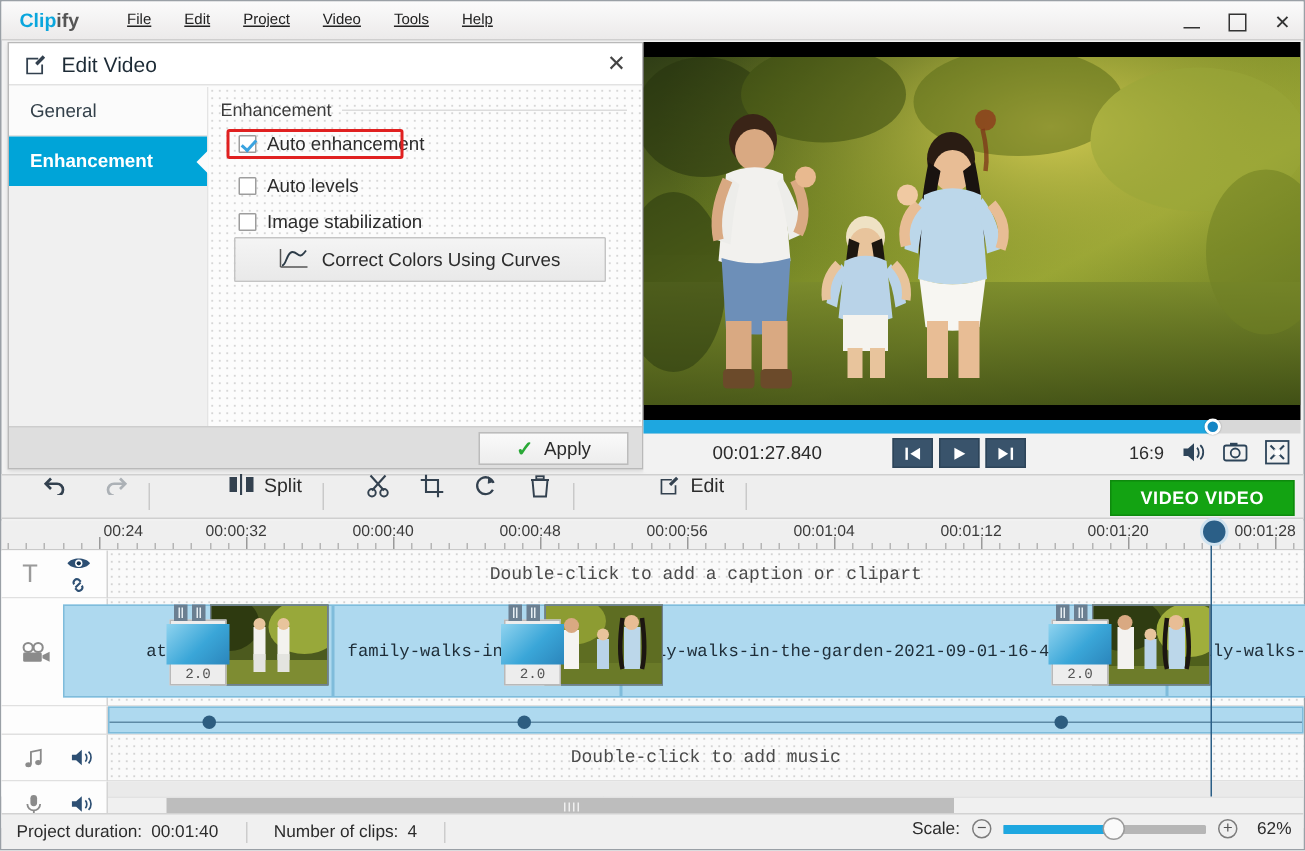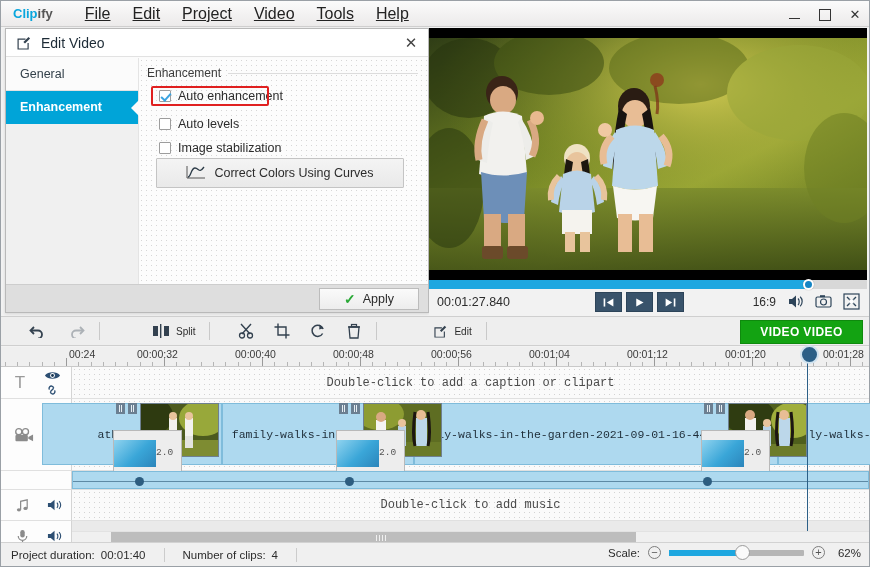--- a/index.html
+++ b/index.html
@@ -20,21 +20,21 @@
   .titlebar {
     position:absolute; left:0; top:0; width:868px; height:26px;
     background: linear-gradient(#fbfbfb,#eceaea);
     border-bottom:1px solid #d0cfcf;
     display:flex; align-items:center;
   }
   .logo { margin-left:12px; font-weight:bold; font-size:13px; }
   .logo .c1 { color:#0aa6dd; }
   .logo .c2 { color:#555; }
   .menus { display:flex; margin-left:32px; gap:22px; }
-  .menu { font-size:16px; color:#222; cursor:default; }
+  .menu { font-size:10px; color:#222; cursor:default; }
   .menu u { text-decoration:underline; }
   .wbtns { position:absolute; right:6px; top:0; height:26px; display:flex; align-items:center; gap:14px; }
   .wbtn { width:16px; height:16px; position:relative; color:#333; font-size:13px;
           display:flex; align-items:center; justify-content:center; cursor:default;}
   .wbtn.min::after { content:""; position:absolute; bottom:3px; left:2px; width:11px; height:1px; background:#333; }
   .wbtn.max::after { content:""; position:absolute; top:3px; left:2px; width:10px; height:10px; border:1px solid #333; }
 
   
   .dialog {
     position:absolute; left:4px; top:27px; width:424px; height:285px;
@@ -119,40 +119,40 @@
   }
   .frame { position:absolute; left:0; top:10px; width:438px; height:232px; overflow:hidden; }
   .seek {
     position:absolute; left:0; top:252px; width:438px; height:9px; background:#d8d8d8;
   }
   .seek .fill { position:absolute; left:0; top:0; height:9px; width:380px; background:#1ea7e0; }
   .seek .knob {
     position:absolute; left:374px; top:-1px; width:11px; height:11px; border-radius:50%;
     background:#1585c4; border:2px solid #fff; box-shadow:0 0 1px rgba(0,0,0,.4);
   }
-  .pbar { position:absolute; left:0; top:261px; width:438px; height:26px; display:flex; align-items:center; }
+  .pbar { position:absolute; left:0; top:261px; width:438px; height:26px; display:flex; align-items:center;padding-left:38px; }
   .ptime { margin-left:8px; font-size:12.5px; color:#2c2c2c; }
   .pctrls { position:absolute; left:166px; top:3px; display:flex; gap:4px; }
   .pbtn {
     width:27px; height:20px; background:#39536b; border:1px solid #2d4459;
     display:flex; align-items:center; justify-content:center; cursor:pointer;
   }
   .pright { position:absolute; right:7px; top:4px; display:flex; align-items:center; gap:11px; }
   .ratio { font-size:12px; color:#2c2c2c; }
   .pico { width:17px; height:17px; color:#2d4459; cursor:pointer; }
 
   
   .toolbar {
     position:absolute; left:0; top:315px; width:868px; height:30px;
     background:#eeeeee; border-top:1px solid #cfcfcf; border-bottom:1px solid #cfcfcf;
     display:flex; align-items:center;
   }
   .tb-item {
-    display:flex; align-items:center; gap:6px; height:30px; padding:0 10px;
-    font-size:10px; color:#2c2c2c; cursor:pointer;
+    display:flex; align-items:flex-start; gap:6px; height:30px; padding:0 10px;
+    font-size:13px; color:#2c2c2c; cursor:pointer;
   }
   .tb-item.dim { opacity:.35; cursor:default; }
   .tb-sep { width:1px; height:18px; background:#c9c9c9; margin:0 4px; }
   .create-btn {
     position:absolute; right:6px; top:3px; width:123px; height:24px;
     background:#13a312; border:1px solid #0e8a0d; color:#fff; font-weight:bold;
     font-size:12px; letter-spacing:.4px;
     display:flex; align-items:center; justify-content:center; cursor:pointer;
   }
 
@@ -184,23 +184,23 @@
           text-align:center; font-size:12px; color:#4a4a4a; }
   .clip {
     position:absolute; top:4px; height:62px; background:#aed9ef;
     border:1px solid #7fbcdb;
     font-size:11.5px; color:#1e2d38;
     display:flex; align-items:center; justify-content:center;
     overflow:hidden; white-space:nowrap;
   }
   .thumb { position:absolute; top:4px; width:79px; height:54px; border:1px solid #6e8090; overflow:hidden; background:#4a5a2a; }
   .trans {
-    position:absolute; top:31px; width:69px; height:44px;
+    position:absolute; top:14px; width:38px; height:44px;
     background:#ededed; border:1px solid #b9b9b9;
-    display:flex; align-items:center;
+    display:flex; flex-direction:column; align-items:center;
   }
   .trans .sw { width:42px; height:27px; margin-top:2px;
     background:linear-gradient(135deg,#8fd3ef,#3aa6d8 55%,#2b85bb); }
   .trans .lab { font-size:9.5px; color:#555; line-height:13px; }
   .grip { position:absolute; top:4px; width:9px; height:11px; background:#6b7f91; }
   .grip i { position:absolute; top:2px; width:1px; height:7px; background:#e6edf2; }
   .linebar {
     position:absolute; left:0; top:0; width:100%; height:100%;
     background:#aed9ef; border:1px solid #7fbcdb;
   }

